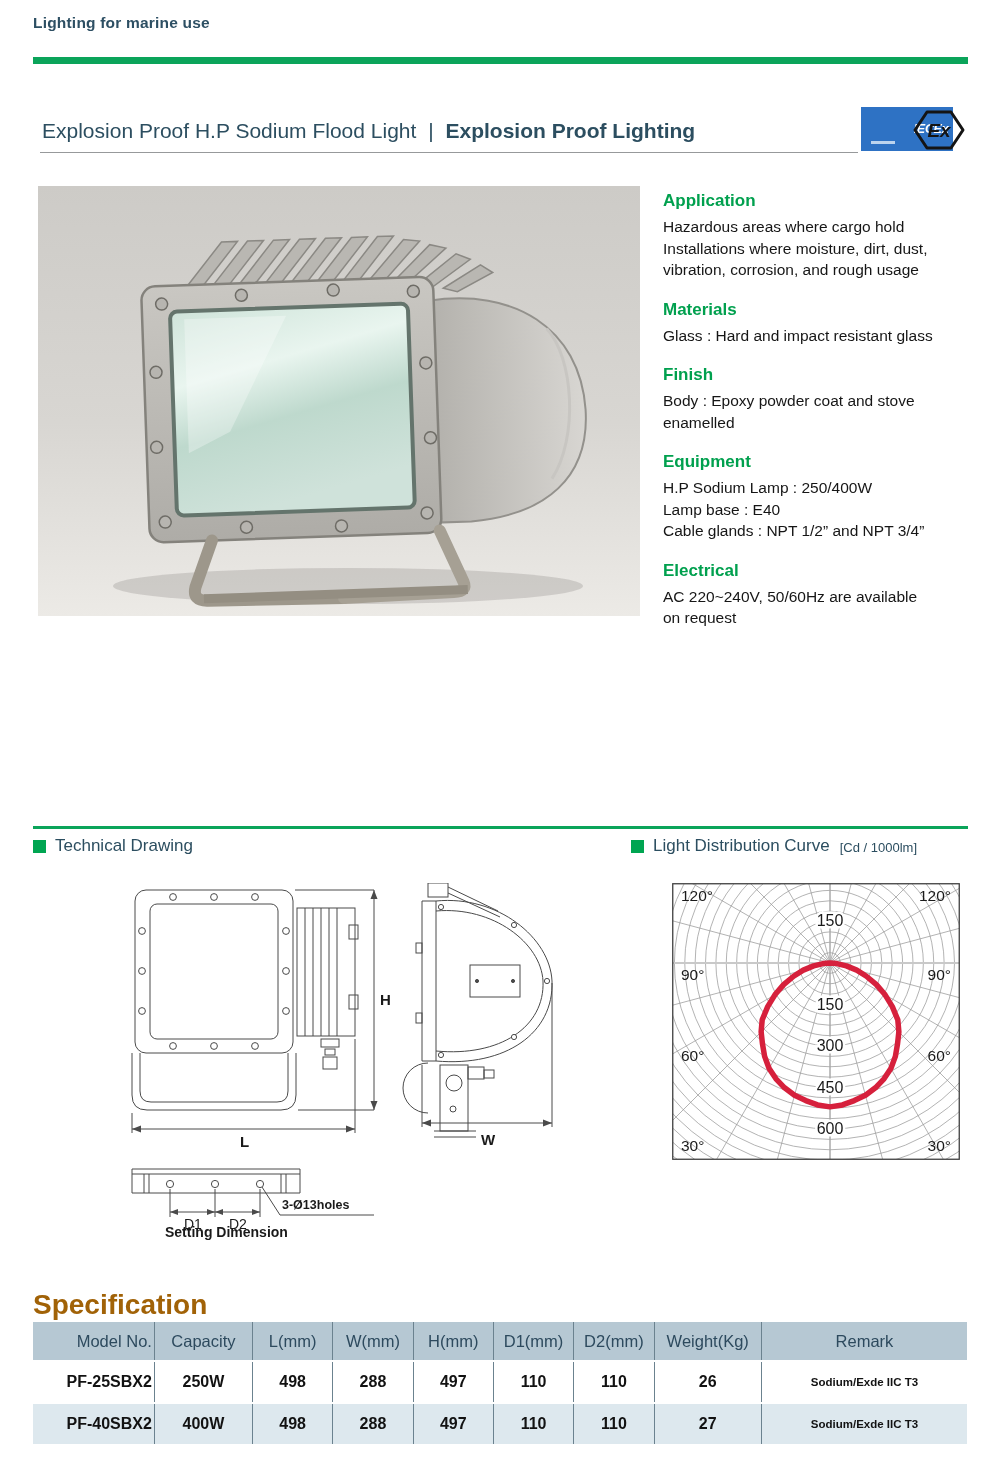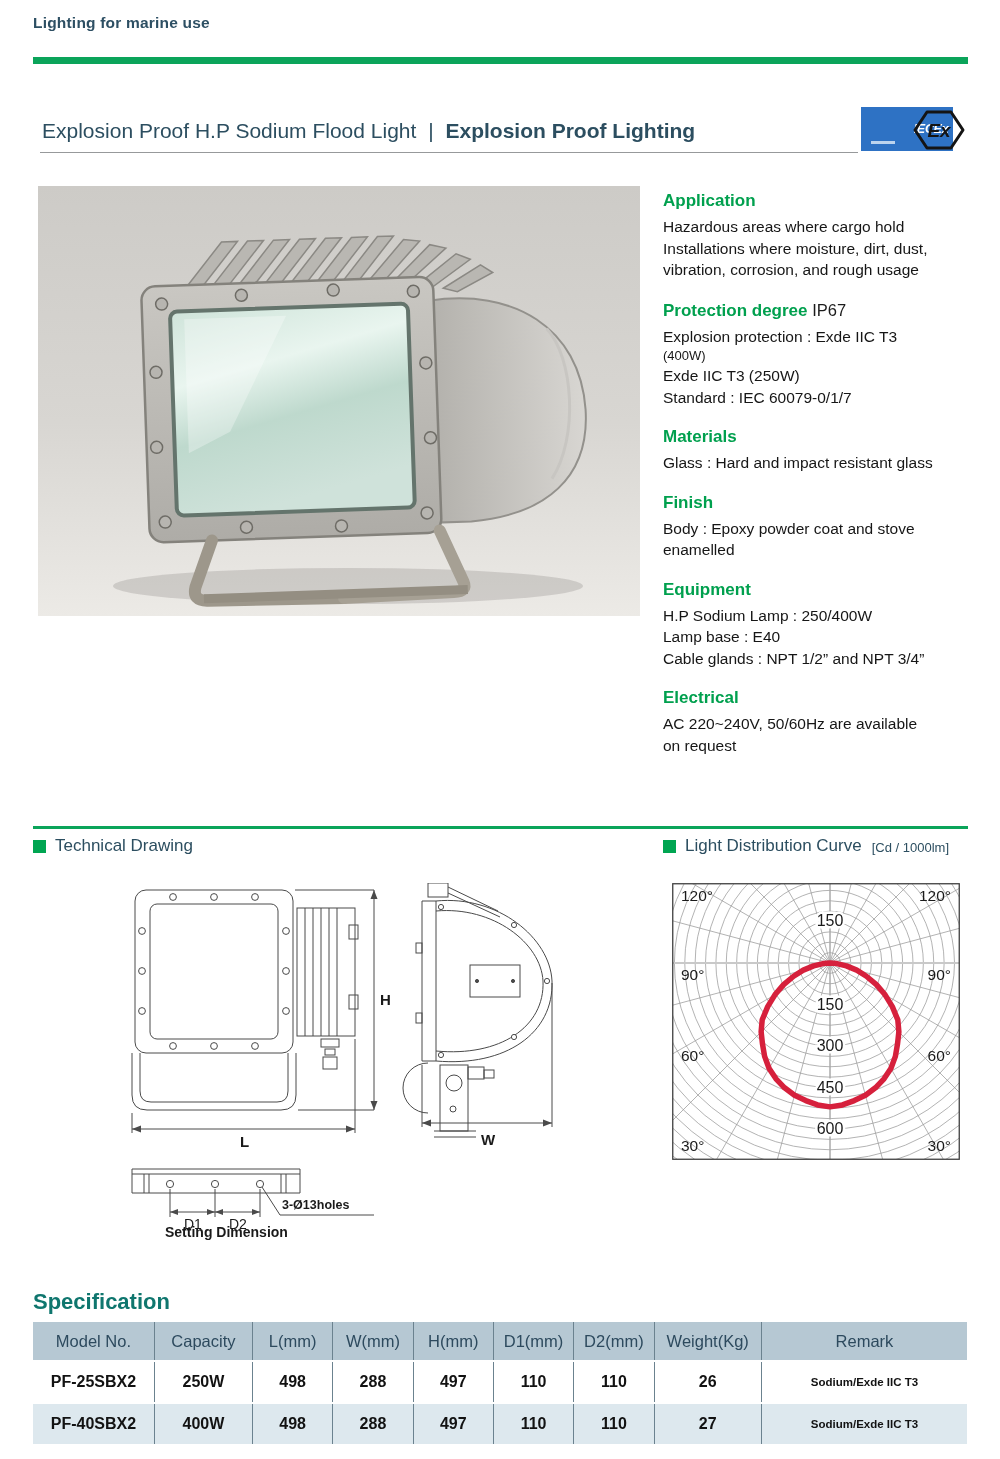--- a/index.html
+++ b/index.html
@@ -16,26 +16,26 @@
   .info-col{left:663px;top:190px;width:306px;}
   .sec{margin-bottom:18px;}
   .sec h3{margin:0 0 4px 0;font-size:17px;line-height:22px;color:#00a04e;font-weight:bold;}
   .sec h3 .inline{color:#1c1c1c;font-weight:normal;font-size:16.5px;}
   .sec .line{font-size:15.5px;color:#161616;line-height:21.5px;}
   .sec .line.small{font-size:13px;line-height:18px;}
   .divider2{left:33px;top:826px;width:935px;height:2.5px;background:#0ba45a;}
   .sechead{display:flex;align-items:center;color:#2c4e60;font-size:17px;}
   .sechead .sq{width:13px;height:13px;background:#00a551;margin-right:9px;flex:0 0 auto;}
   .sechead .unit{font-size:13px;margin-left:10px;color:#2c4e60;position:relative;top:1px;}
-  .spec-title{left:33px;top:1289px;font-size:22px;font-weight:bold;color:#0f766e;}
+  .spec-title{left:33px;top:1289px;font-size:28px;font-weight:bold;color:#a16207;}
   .spec-table{left:33px;top:1322px;width:934px;border-collapse:collapse;table-layout:fixed;}
   .spec-table th{background:#b6c8d3;color:#2d4a5e;font-size:16.5px;font-weight:normal;height:38px;}
   .spec-table td{height:40px;font-size:16px;font-weight:bold;color:#121212;text-align:center;background:#fff;}
   .spec-table th,.spec-table td{border-left:1.3px solid #6b828f;padding:0 2px;}
-  .spec-table th:first-child,.spec-table td:first-child{border-left:none;}
+  .spec-table th:first-child,.spec-table td:first-child{border-left:none;text-align:right;}
   .spec-table tbody tr td{border-top:2.5px solid #fff;}
   .spec-table tr.alt td{background:#dde8ee;}
   .spec-table td.remark{font-size:11.5px;text-align:center;}
   .caption{font-size:14px;font-weight:bold;color:#1a1a1a;}
   svg text{font-family:"Liberation Sans",sans-serif;}
   .drawing text{fill:#1a1a1a;}
 </style>
 </head>
 <body>
 
@@ -124,27 +124,20 @@
   </svg>
 
   <div class="abs info-col" id="info-col">
       <div class="sec">
         <h3><span>Application</span></h3>
         <div class="line">Hazardous areas where cargo hold</div>
         <div class="line">Installations where moisture, dirt, dust,</div>
         <div class="line">vibration, corrosion, and rough usage</div>
       </div>
       <div class="sec">
-        <h3><span>Protection degree</span><span class="inline"> IP67</span></h3>
-        <div class="line">Explosion protection : Exde IIC T3</div>
-        <div class="line small">(400W)</div>
-        <div class="line">Exde IIC T3 (250W)</div>
-        <div class="line">Standard : IEC 60079-0/1/7</div>
-      </div>
-      <div class="sec">
         <h3><span>Materials</span></h3>
         <div class="line">Glass : Hard and impact resistant glass</div>
       </div>
       <div class="sec">
         <h3><span>Finish</span></h3>
         <div class="line">Body : Epoxy powder coat and stove</div>
         <div class="line">enamelled</div>
       </div>
       <div class="sec">
         <h3><span>Equipment</span></h3>
@@ -158,21 +151,21 @@
         <div class="line">on request</div>
       </div>
     </div>
 
   <div class="abs divider2"></div>
 
   <div class="abs sechead" style="left:33px;top:836px">
     <span class="sq"></span>
     <span>Technical Drawing</span>
   </div>
-  <div class="abs sechead" style="left:663px;top:836px">
+  <div class="abs sechead" style="left:631px;top:836px">
     <span class="sq"></span>
     <span>Light Distribution Curve</span>
     <span class="unit">[Cd / 1000lm]</span>
   </div>
 
   <svg class="abs drawing" style="left:128px;top:883px" width="262" height="292" viewBox="0 0 262 292">
     <g stroke="#4a4a4a" fill="none" stroke-width="1">
       <rect x="7" y="7" width="158" height="163" rx="11"></rect>
       <rect x="22" y="21" width="128" height="135" rx="7"></rect>
       <g fill="#fff">

